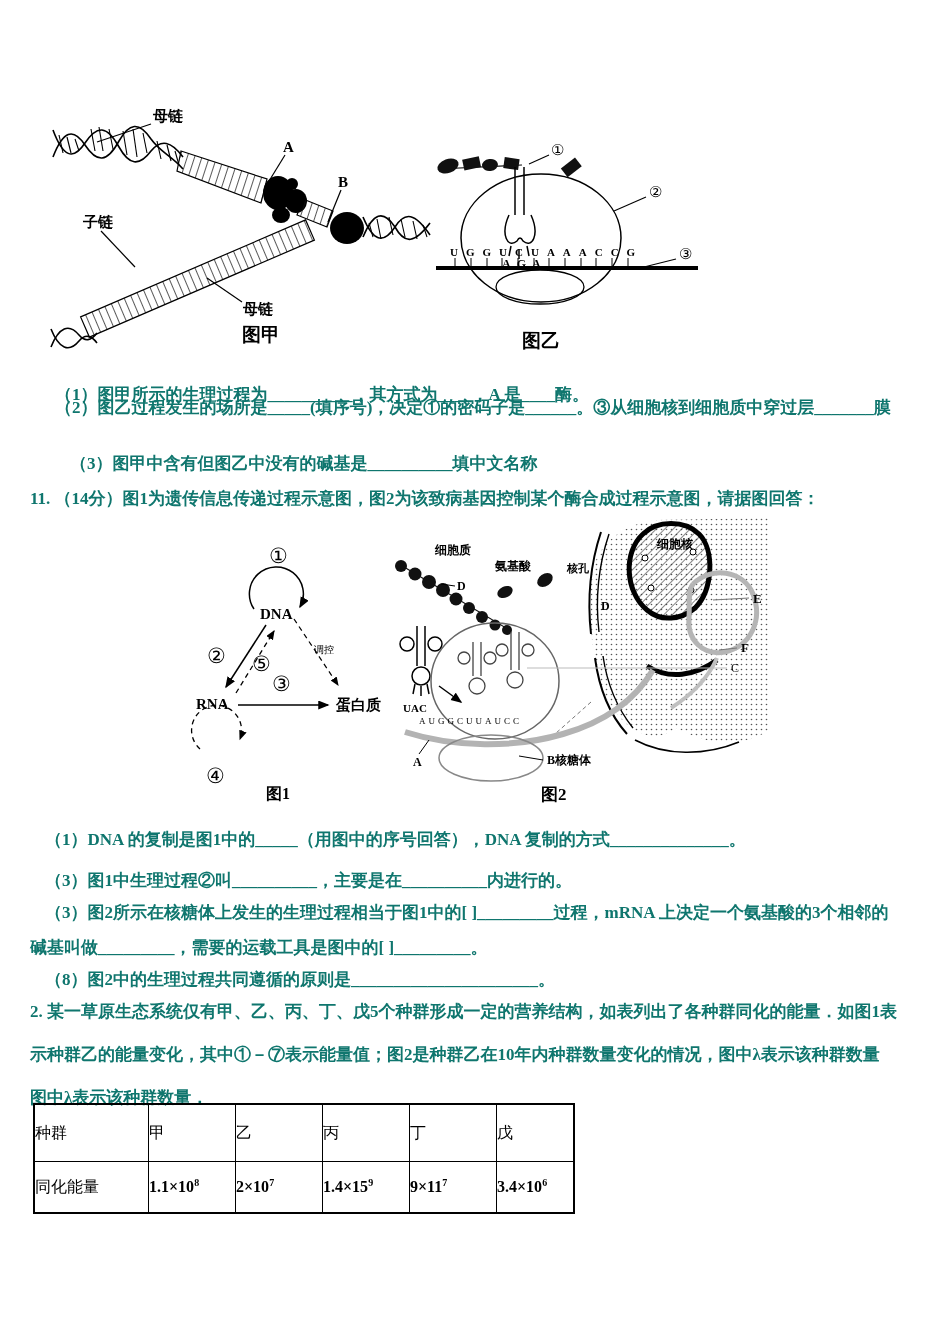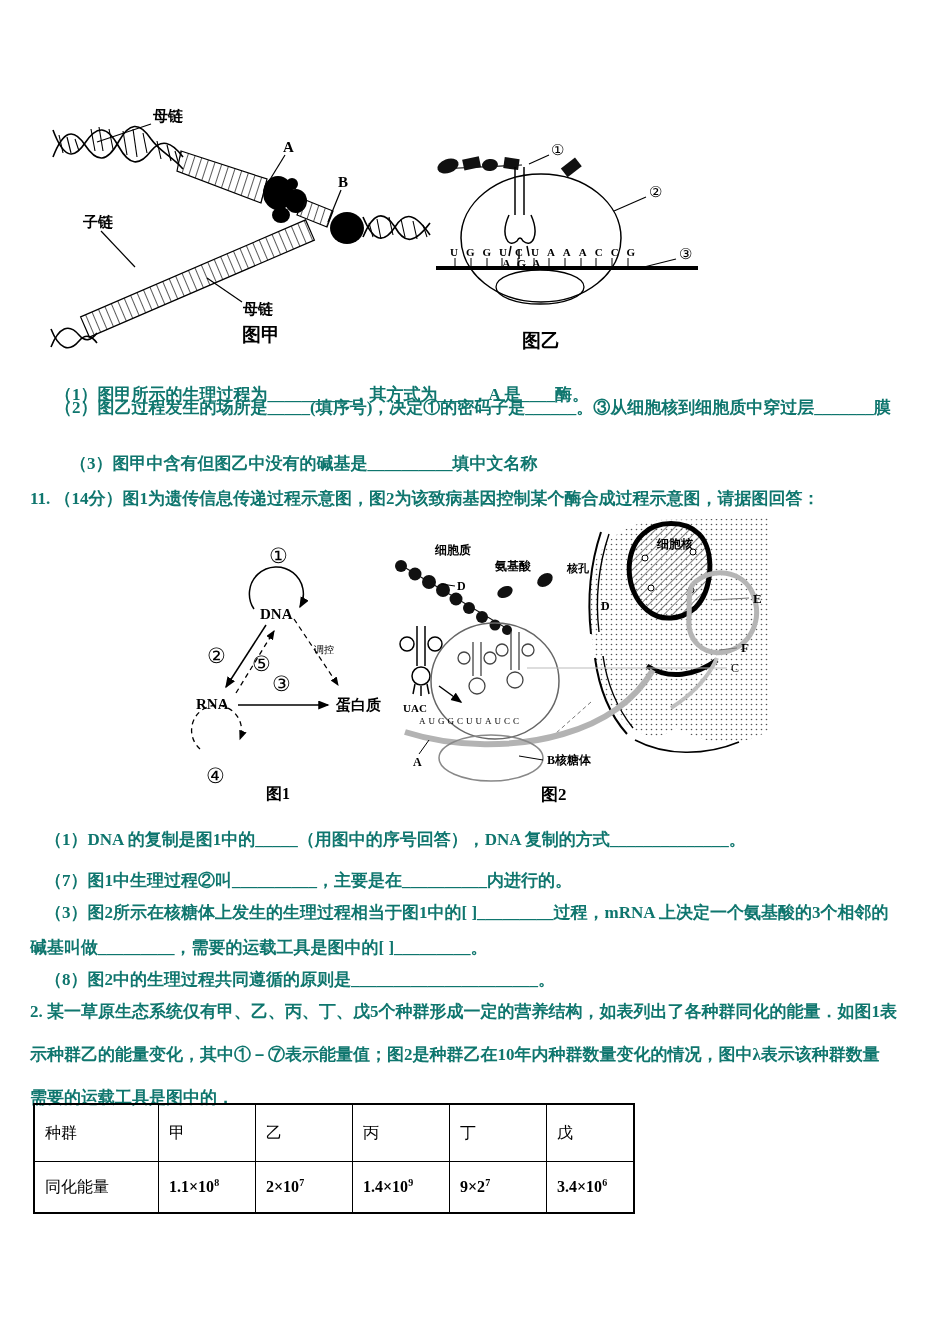--- a/index.html
+++ b/index.html
@@ -8,21 +8,21 @@
     font-family:"Liberation Serif",serif;color:#000;overflow:hidden;
   }
   .line{position:absolute;font-size:17px;font-weight:bold;white-space:nowrap;color:#0f766e;}
   .fig{position:absolute;}
   svg text{font-family:"Liberation Serif",serif;fill:#000;}
   table.energy{
     position:absolute;left:33px;top:1103px;border-collapse:collapse;
     border:2px solid #000;table-layout:fixed;
   }
   table.energy th, table.energy td{
-    border:1px solid #000;text-align:left;padding-left:10px;
+    border:1px solid #000;text-align:left;padding-left:0;
     font-size:16px;font-weight:normal;vertical-align:middle;
   }
   table.energy th{height:54px;}
   table.energy td{height:48px;}
   table.energy td.num{font-weight:bold;font-size:16px;}
   table.energy sup{font-size:10px;}
   .c0{width:112px}.c1{width:85px}.c2{width:85px}.c3{width:85px}.c4{width:85px}.c5{width:75px}
 </style>
 </head>
 <body>
@@ -265,41 +265,41 @@
   <text x="24" y="206" font-size="9" fill="#888" letter-spacing="3">AUGGCUUAUCC</text>
   <ellipse cx="96" cy="240" rx="52" ry="23" fill="none" stroke="#888" stroke-width="1.5"></ellipse>
   <line x1="24" y1="236" x2="34" y2="222" stroke="#000" stroke-width="1"></line>
   <text x="18" y="248" font-size="12" font-weight="bold">A</text>
   <line x1="148" y1="242" x2="124" y2="238" stroke="#000" stroke-width="1"></line>
   <text x="152" y="246" font-size="12" font-weight="bold">B核糖体</text>
   <text x="146" y="282" font-size="17" font-weight="bold">图2</text>
 </svg>
 
 <div class="line" style="left:45px;top:828px">（1）DNA 的复制是图1中的_____（用图中的序号回答），DNA 复制的方式______________。</div>
-<div class="line" style="left:45px;top:869px">（7）图1中生理过程②叫__________，主要是在__________内进行的。</div>
+<div class="line" style="left:45px;top:869px">（3）图1中生理过程②叫__________，主要是在__________内进行的。</div>
 <div class="line" style="left:45px;top:901px">（3）图2所示在核糖体上发生的生理过程相当于图1中的[ ]_________过程，mRNA 上决定一个氨基酸的3个相邻的</div>
 <div class="line" style="left:30px;top:936px">碱基叫做_________，需要的运载工具是图中的[ ]_________。</div>
 <div class="line" style="left:45px;top:968px">（8）图2中的生理过程共同遵循的原则是______________________。</div>
 
 <div class="line" style="left:30px;top:1000px">2. 某一草原生态系统仅有甲、乙、丙、丁、戊5个种群形成一定的营养结构，如表列出了各种群同化的能量．如图1表</div>
 <div class="line" style="left:30px;top:1043px">示种群乙的能量变化，其中①－⑦表示能量值；图2是种群乙在10年内种群数量变化的情况，图中λ表示该种群数量</div>
-<div class="line" style="left:30px;top:1086px">需要的运载工具是图中的．</div>
+<div class="line" style="left:30px;top:1086px">图中λ表示该种群数量．</div>
 
 <table class="energy">
   <tbody>
       <tr>
     <th class="c0">种群</th>
     <th class="c1">甲</th>
     <th class="c2">乙</th>
     <th class="c3">丙</th>
     <th class="c4">丁</th>
     <th class="c5">戊</th>
   </tr>
   <tr>
     <td>同化能量</td>
     <td class="num"><span>1.1×10</span><sup>8</sup></td>
     <td class="num"><span>2×10</span><sup>7</sup></td>
-    <td class="num"><span>1.4×10</span><sup>9</sup></td>
-    <td class="num"><span>9×2</span><sup>7</sup></td>
+    <td class="num"><span>1.4×15</span><sup>9</sup></td>
+    <td class="num"><span>9×11</span><sup>7</sup></td>
     <td class="num"><span>3.4×10</span><sup>6</sup></td>
   </tr>
 </tbody>
   </table>
 
 </body></html>

